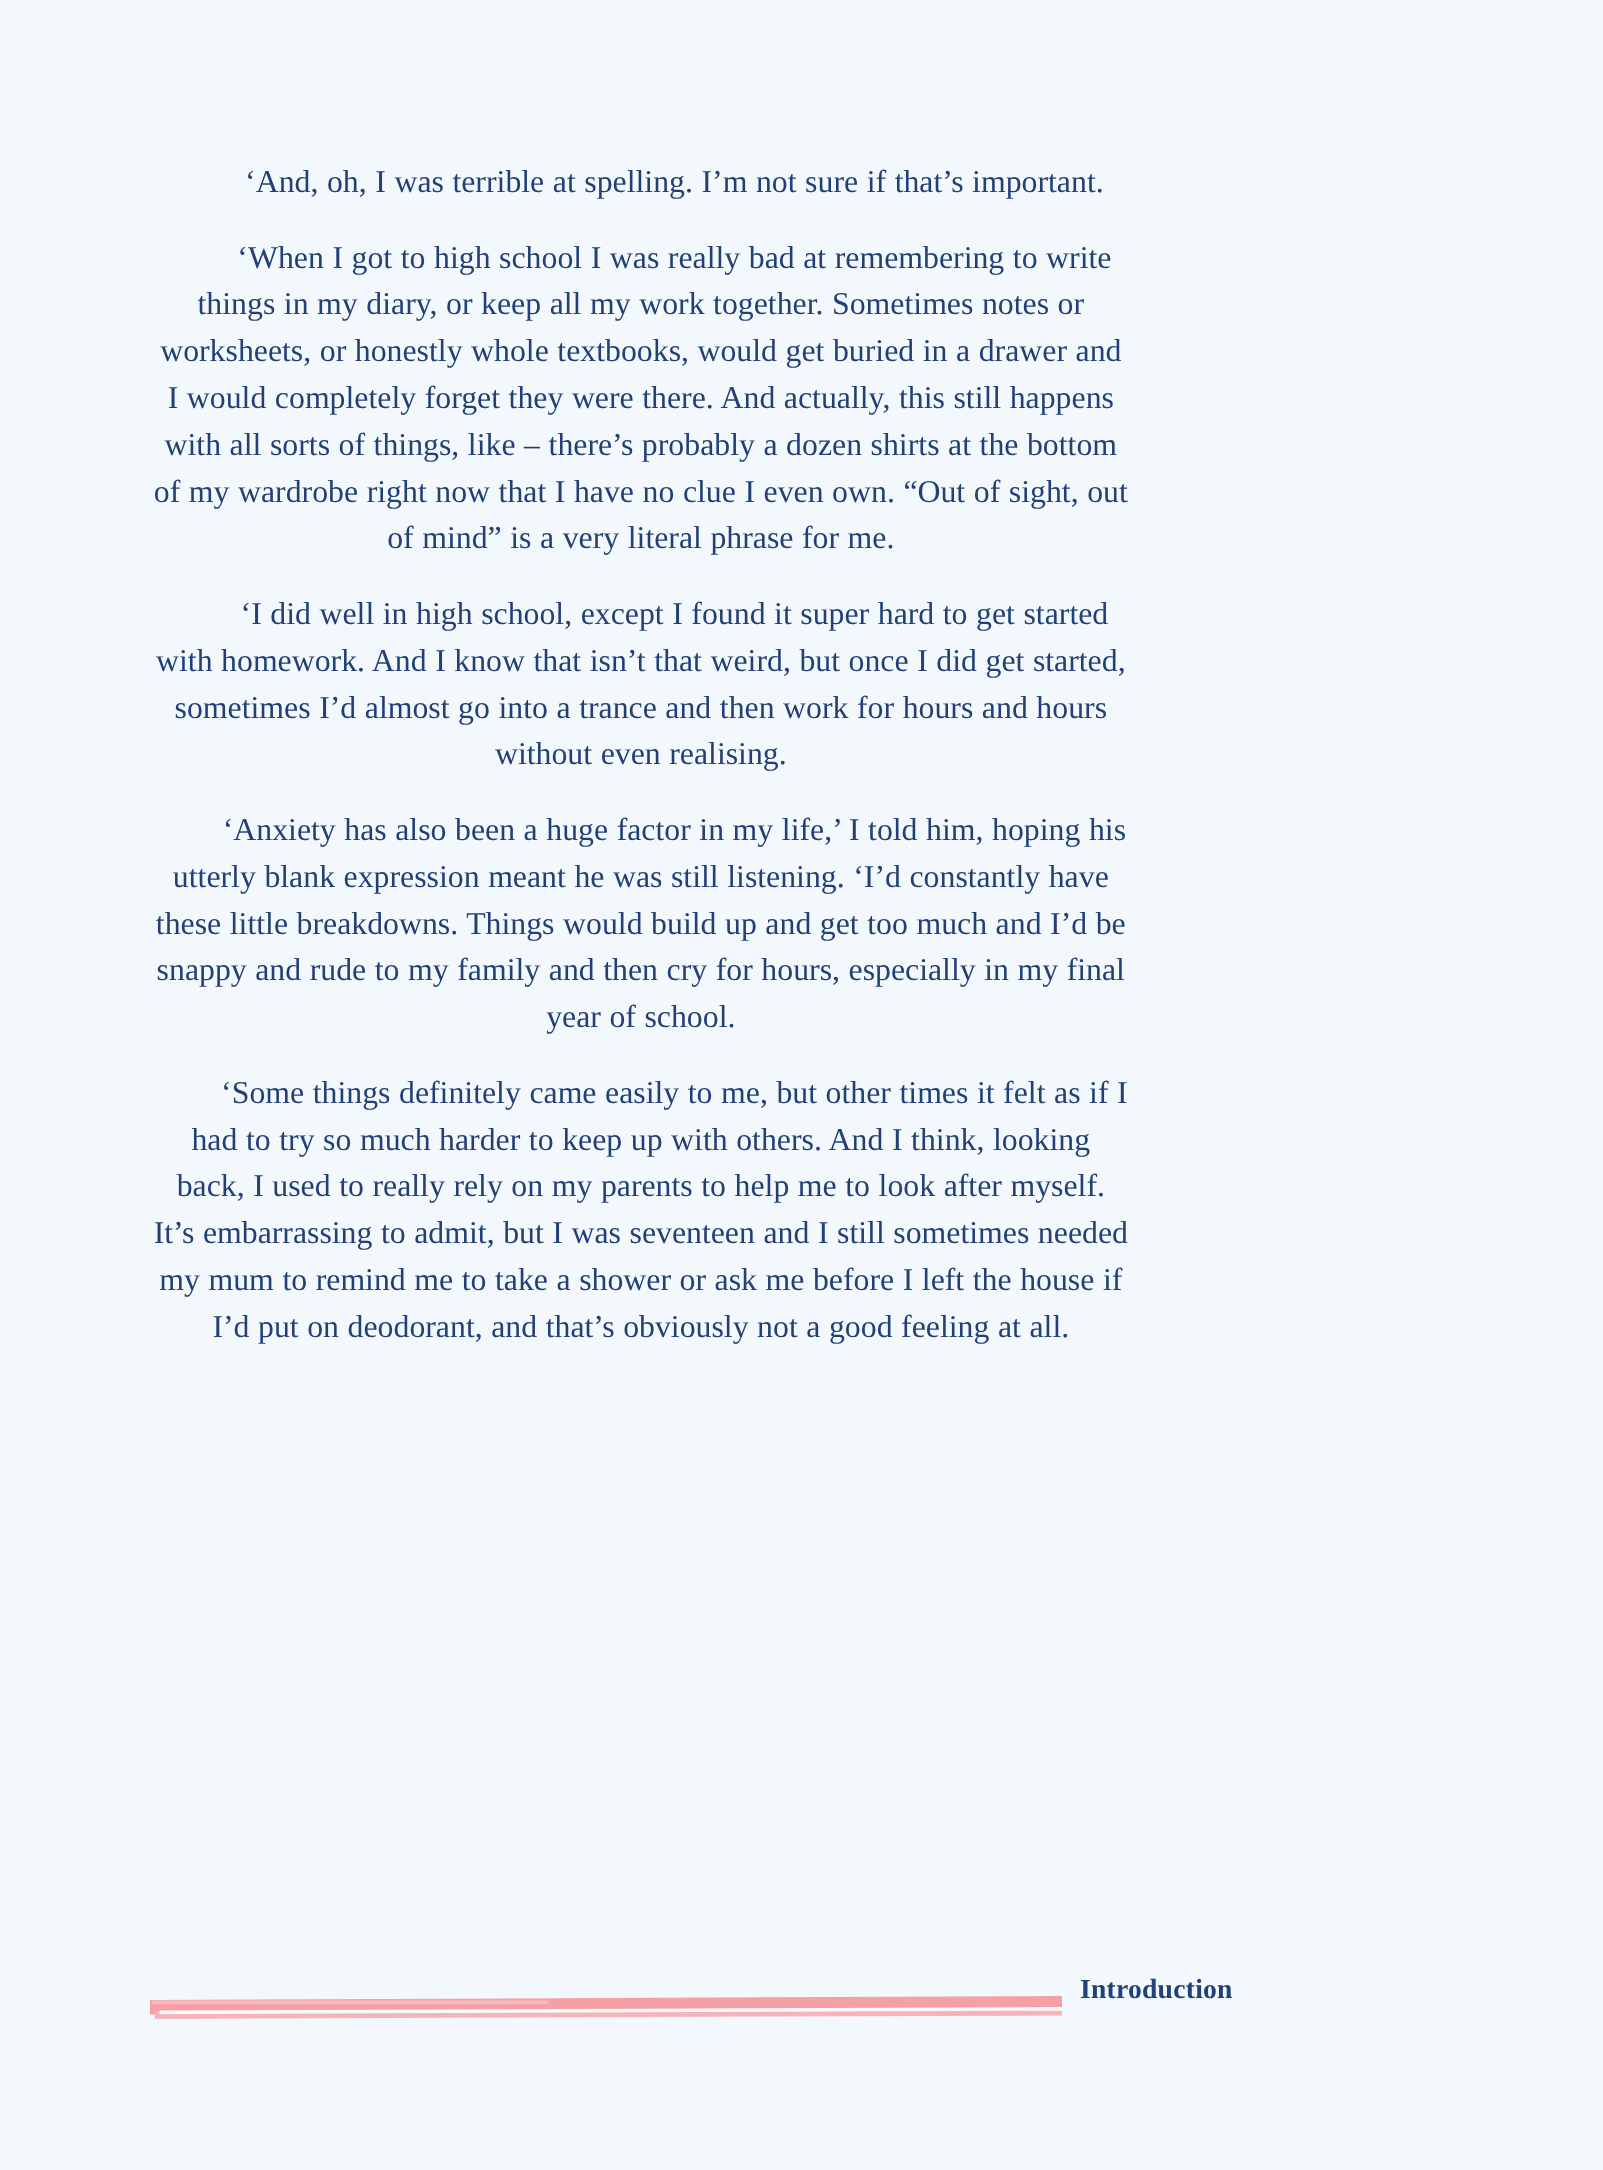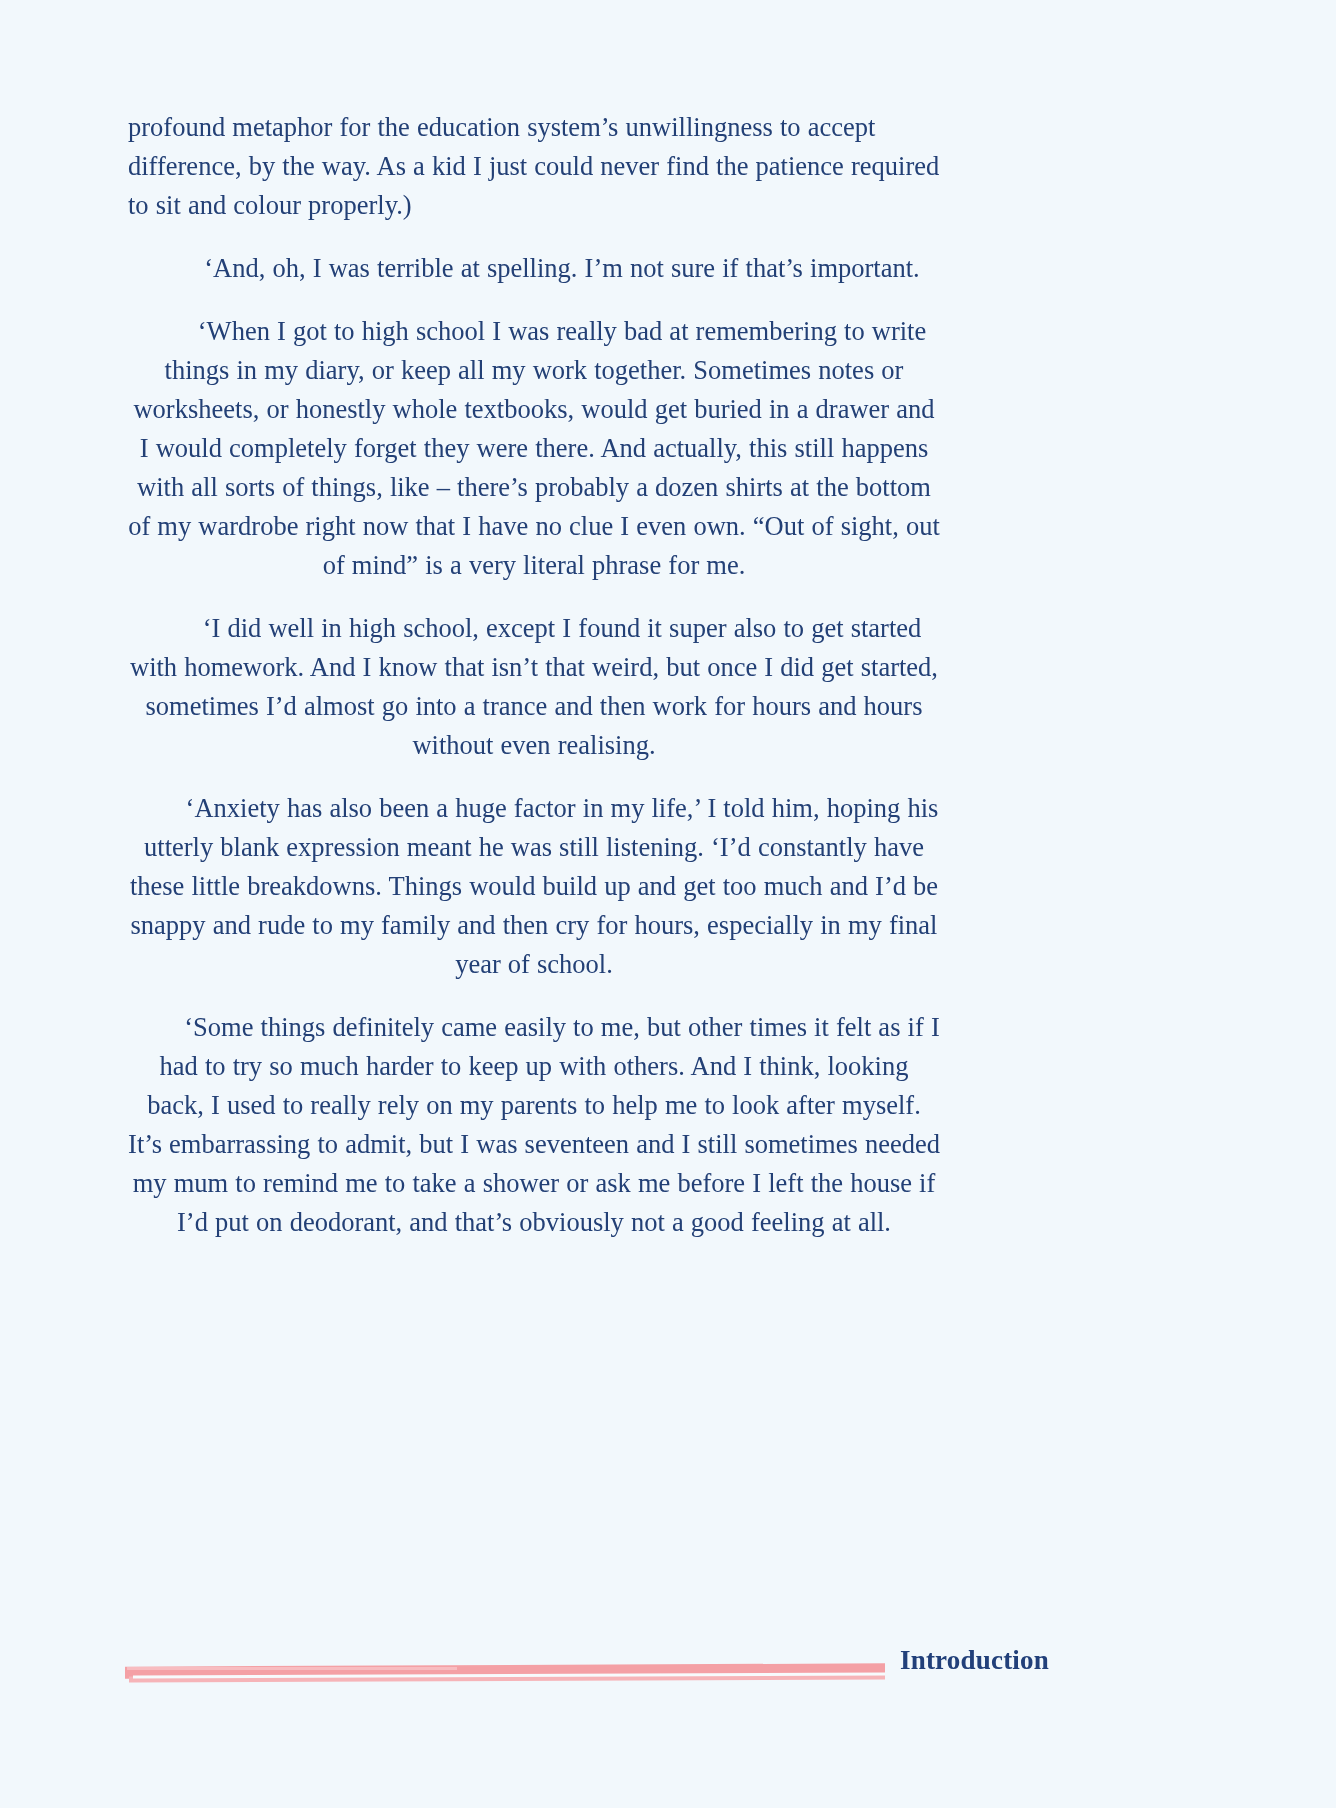--- a/index.html
+++ b/index.html
@@ -108,36 +108,35 @@
     height: 3px;
     background: #f9c6c9;
     opacity: 0.75;
   }
 
   .running-head {
     position: absolute;
     left: 900px;
     top: 5px;
     color: #22407a;
-    font-size: 27px;
+    font-size: 23px;
     font-weight: 700;
     letter-spacing: 0.2px;
     white-space: nowrap;
   }
 </style>
 </head>
 <body>
 
 <div class="page">
 
   <div class="text-block">
-    <p class="para first">profound metaphor for the education system’s unwillingness to accept difference, by the way. As a kid I just could never find the patience required to sit and colour properly.)</p>
     <p class="para indent">‘And, oh, I was terrible at spelling. I’m not sure if that’s important.</p>
     <p class="para indent">‘When I got to high school I was really bad at remembering to write things in my diary, or keep all my work together. Sometimes notes or worksheets, or honestly whole textbooks, would get buried in a drawer and I would completely forget they were there. And actually, this still happens with all sorts of things, like – there’s probably a dozen shirts at the bottom of my wardrobe right now that I have no clue I even own. “Out of sight, out of mind” is a very literal phrase for me.</p>
-    <p class="para indent">‘I did well in high school, except I found it super also to get started with homework. And I know that isn’t that weird, but once I did get started, sometimes I’d almost go into a trance and then work for hours and hours without even realising.</p>
+    <p class="para indent">‘I did well in high school, except I found it super hard to get started with homework. And I know that isn’t that weird, but once I did get started, sometimes I’d almost go into a trance and then work for hours and hours without even realising.</p>
     <p class="para indent">‘Anxiety has also been a huge factor in my life,’ I told him, hoping his utterly blank expression meant he was still listening. ‘I’d constantly have these little breakdowns. Things would build up and get too much and I’d be snappy and rude to my family and then cry for hours, especially in my final year of school.</p>
     <p class="para indent">‘Some things definitely came easily to me, but other times it felt as if I had to try so much harder to keep up with others. And I think, looking back, I used to really rely on my parents to help me to look after myself. It’s embarrassing to admit, but I was seventeen and I still sometimes needed my mum to remind me to take a shower or ask me before I left the house if I’d put on deodorant, and that’s obviously not a good feeling at all.</p>
   </div>
 
   <div class="footer">
     <div class="rule-wrap">
       <div class="rule-band"></div>
       <div class="rule-band2"></div>
       <div class="rule-gap"></div>
       <div class="rule-streak"></div>

